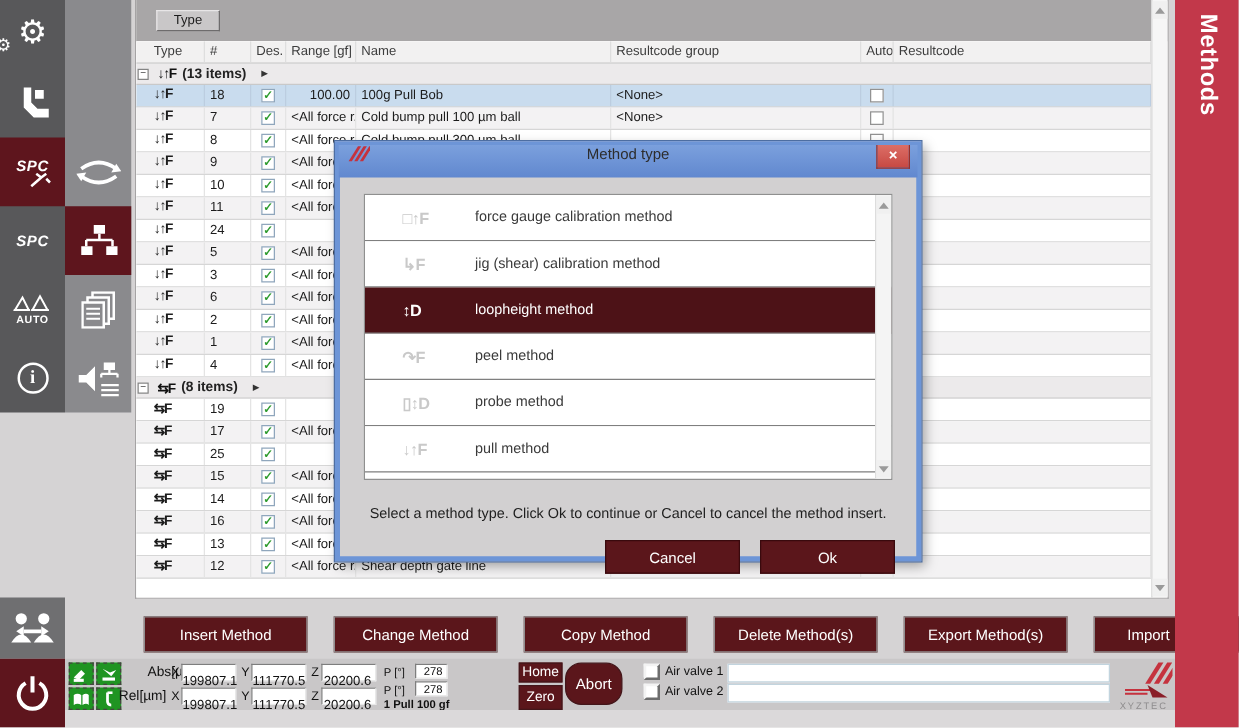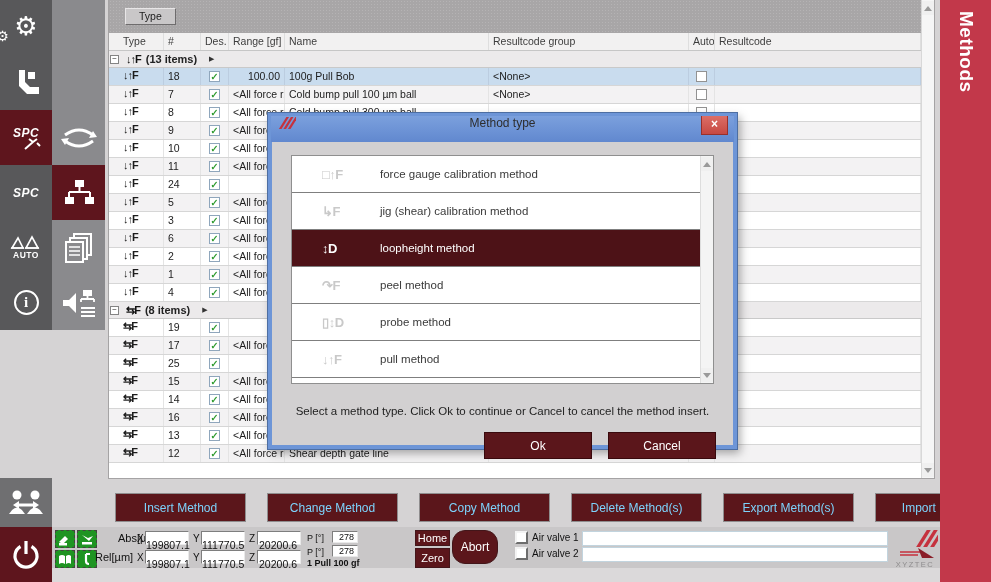--- a/index.html
+++ b/index.html
@@ -50,21 +50,21 @@
         color:#2e9b2e; text-align:center; }
   .cb.empty { border-color:#929292; }
   
   #tscroll { position:absolute; right:0; top:0; bottom:0; width:13px; background:#f6f6f6; border-left:1px solid #d8d8d8; }
   .sb-arrow { position:absolute; left:0; width:12px; height:14px; background:#f0f0f0; display:flex; align-items:center; justify-content:center; }
   .tri-up { width:0; height:0; border-left:4px solid transparent; border-right:4px solid transparent; border-bottom:5px solid #9a9a9a; }
   .tri-dn { width:0; height:0; border-left:4px solid transparent; border-right:4px solid transparent; border-top:5px solid #9a9a9a; }
 
   
   #action-buttons { position:absolute; left:115px; top:493px; display:flex; gap:21px; }
-  .action-btn { width:131px; height:29px; background:#5b161b; color:#7dd3fc; font-size:12px; font-family:inherit;
+  .action-btn { width:131px; height:29px; background:#5b161b; color:#ffffff; font-size:12px; font-family:inherit;
                 border:1px solid #8f8d8e; cursor:pointer; }
 
   
   #statusbar { position:absolute; left:52px; top:527px; width:888px; height:41px; background:#c9c7c8; }
   #statusbar-strip { position:absolute; left:52px; top:568px; width:888px; height:14px; background:#dbd9da; }
   .tools { position:absolute; left:3px; top:3px; display:grid; grid-template-columns:20px 20px; grid-template-rows:18px 18px; gap:2px; }
   .tool { background:#1f9422; outline:1px dashed #44443f; outline-offset:-1px; display:flex; align-items:center; justify-content:center; cursor:pointer; }
   .coordlbl { position:absolute; font-size:11px; color:#111; }
   .axislbl { position:absolute; font-size:10px; color:#111; }
   .coordbox { position:absolute; width:44px; height:14px; background:#fff; border:1px solid; border-color:#7e7e7e #e9e9e9 #e9e9e9 #7e7e7e;
@@ -688,16 +688,16 @@
       <div class="sb-arrow" style="top:1px; width:12px;">
           <span class="tri-up"></span>
         </div>
       <div class="sb-arrow" style="bottom:1px; width:12px;">
           <span class="tri-dn"></span>
         </div>
     </div>
   </div>
   <div id="mmsg">Select a method type. Click Ok to continue or Cancel to cancel the method insert.</div>
   <div id="mbtns">
+    <button class="dlg-btn">Cancel</button>
     <button class="dlg-btn">Ok</button>
-    <button class="dlg-btn">Cancel</button>
   </div>
 </div>
 
 </body></html>

